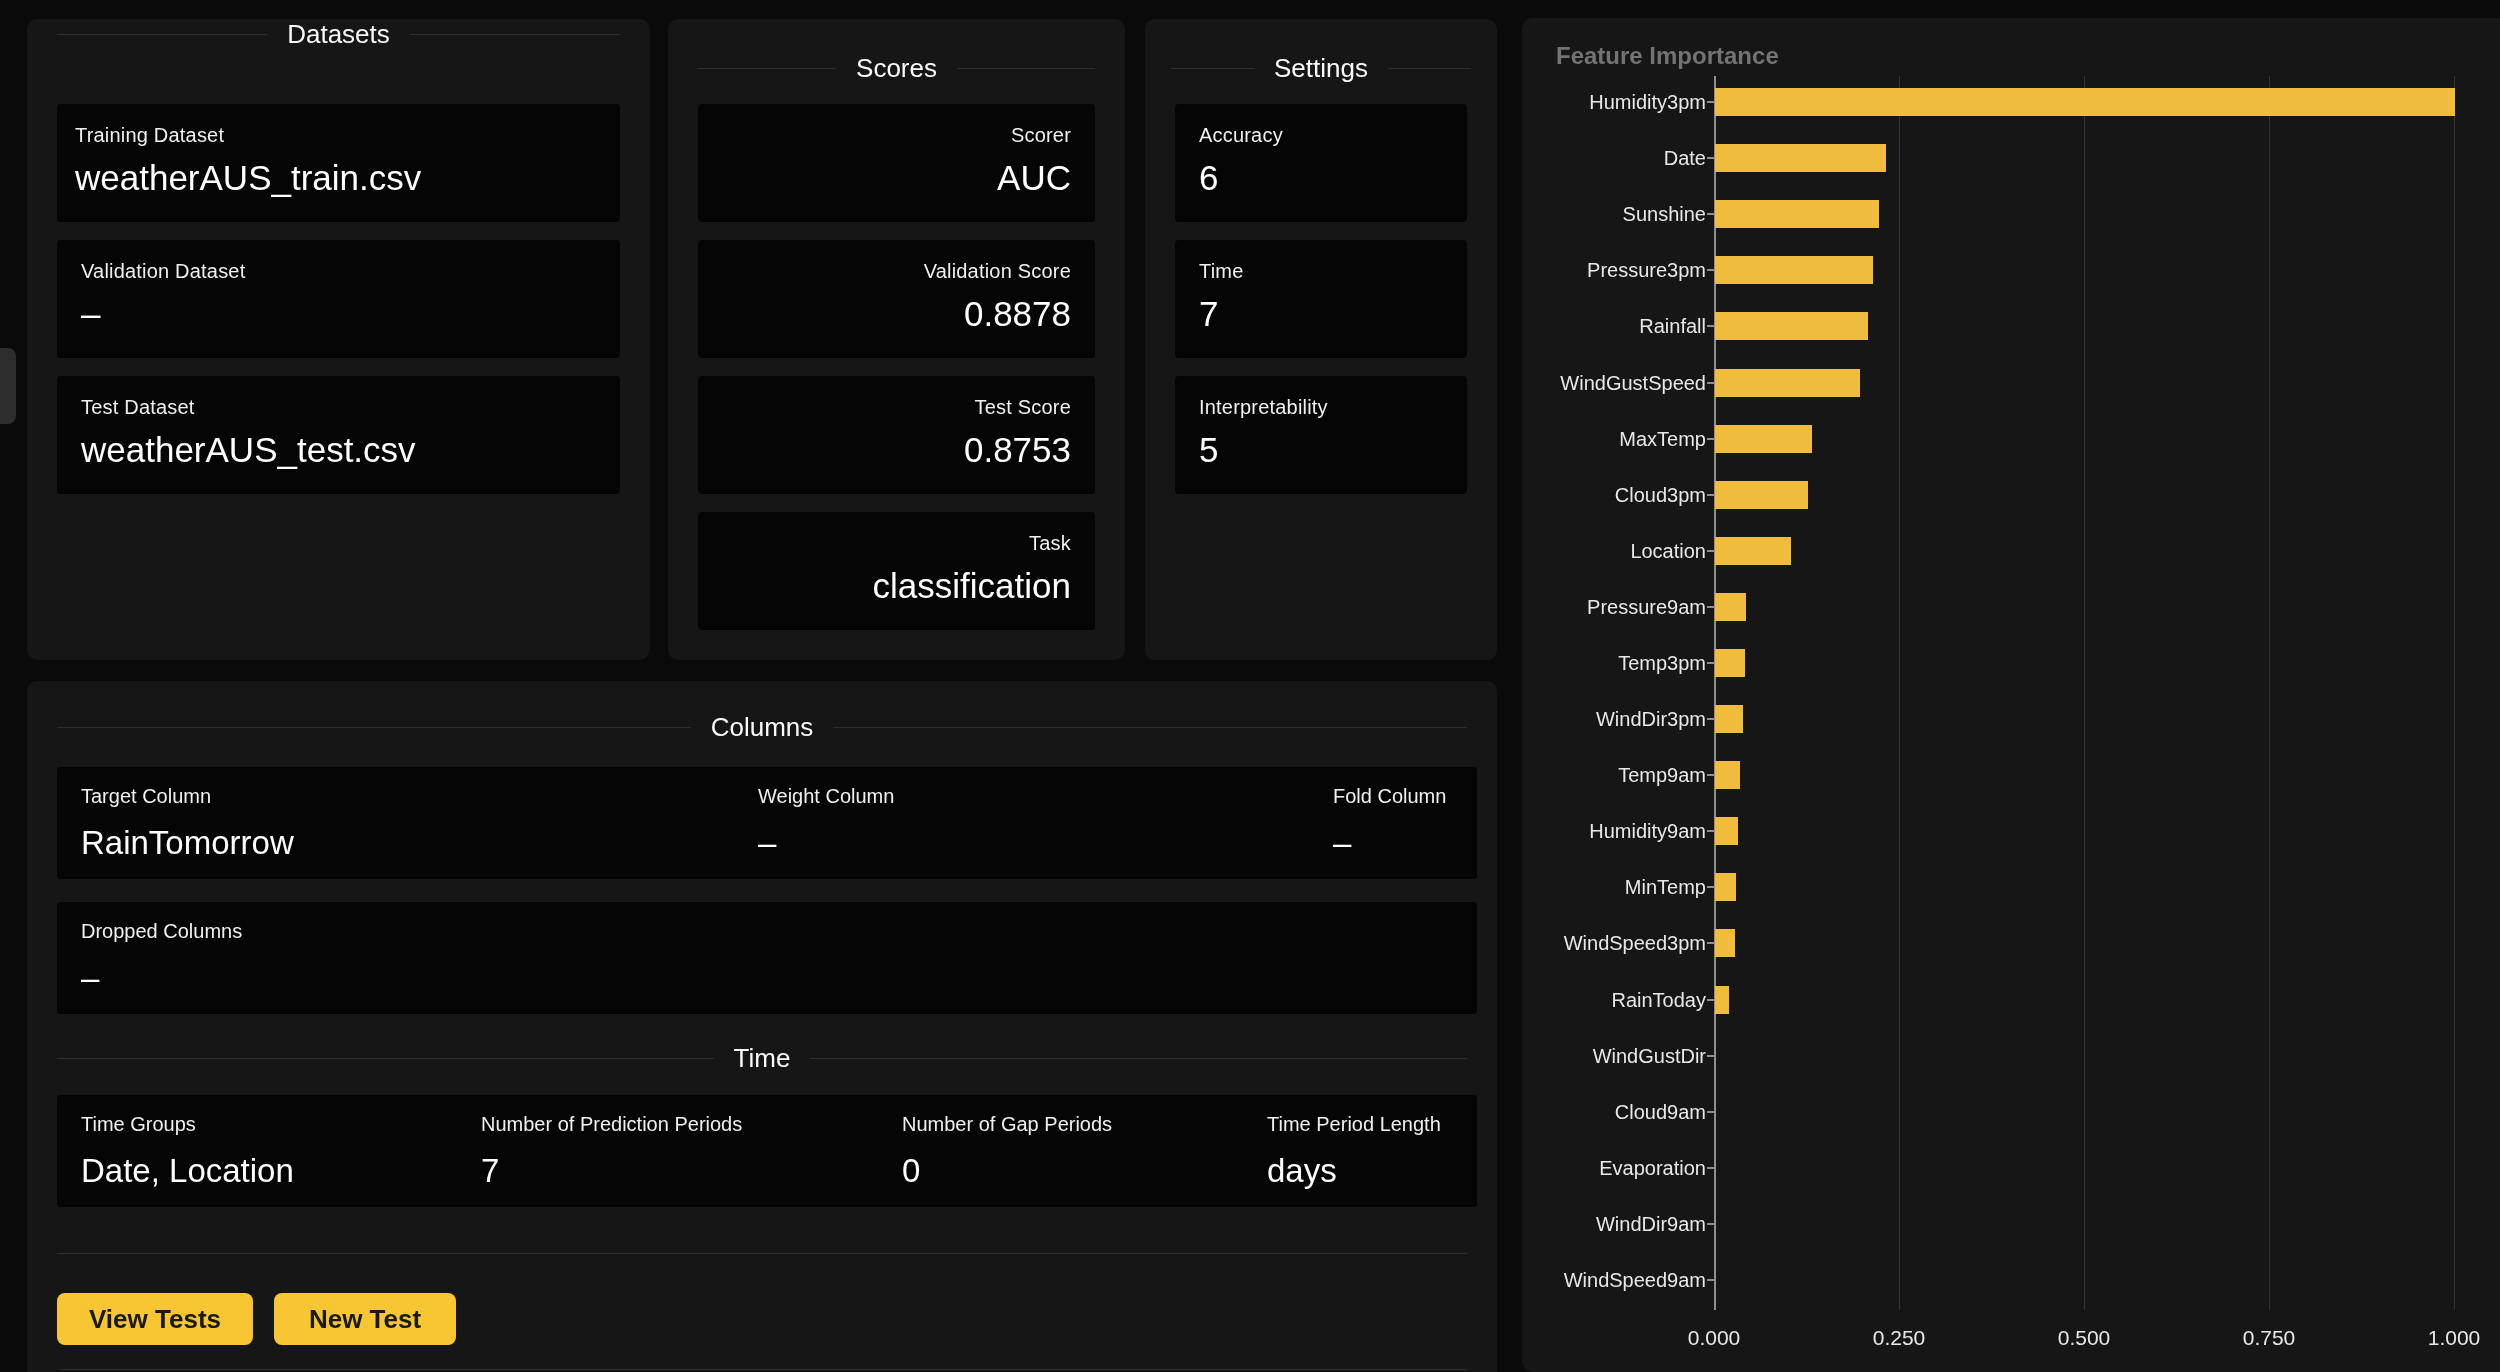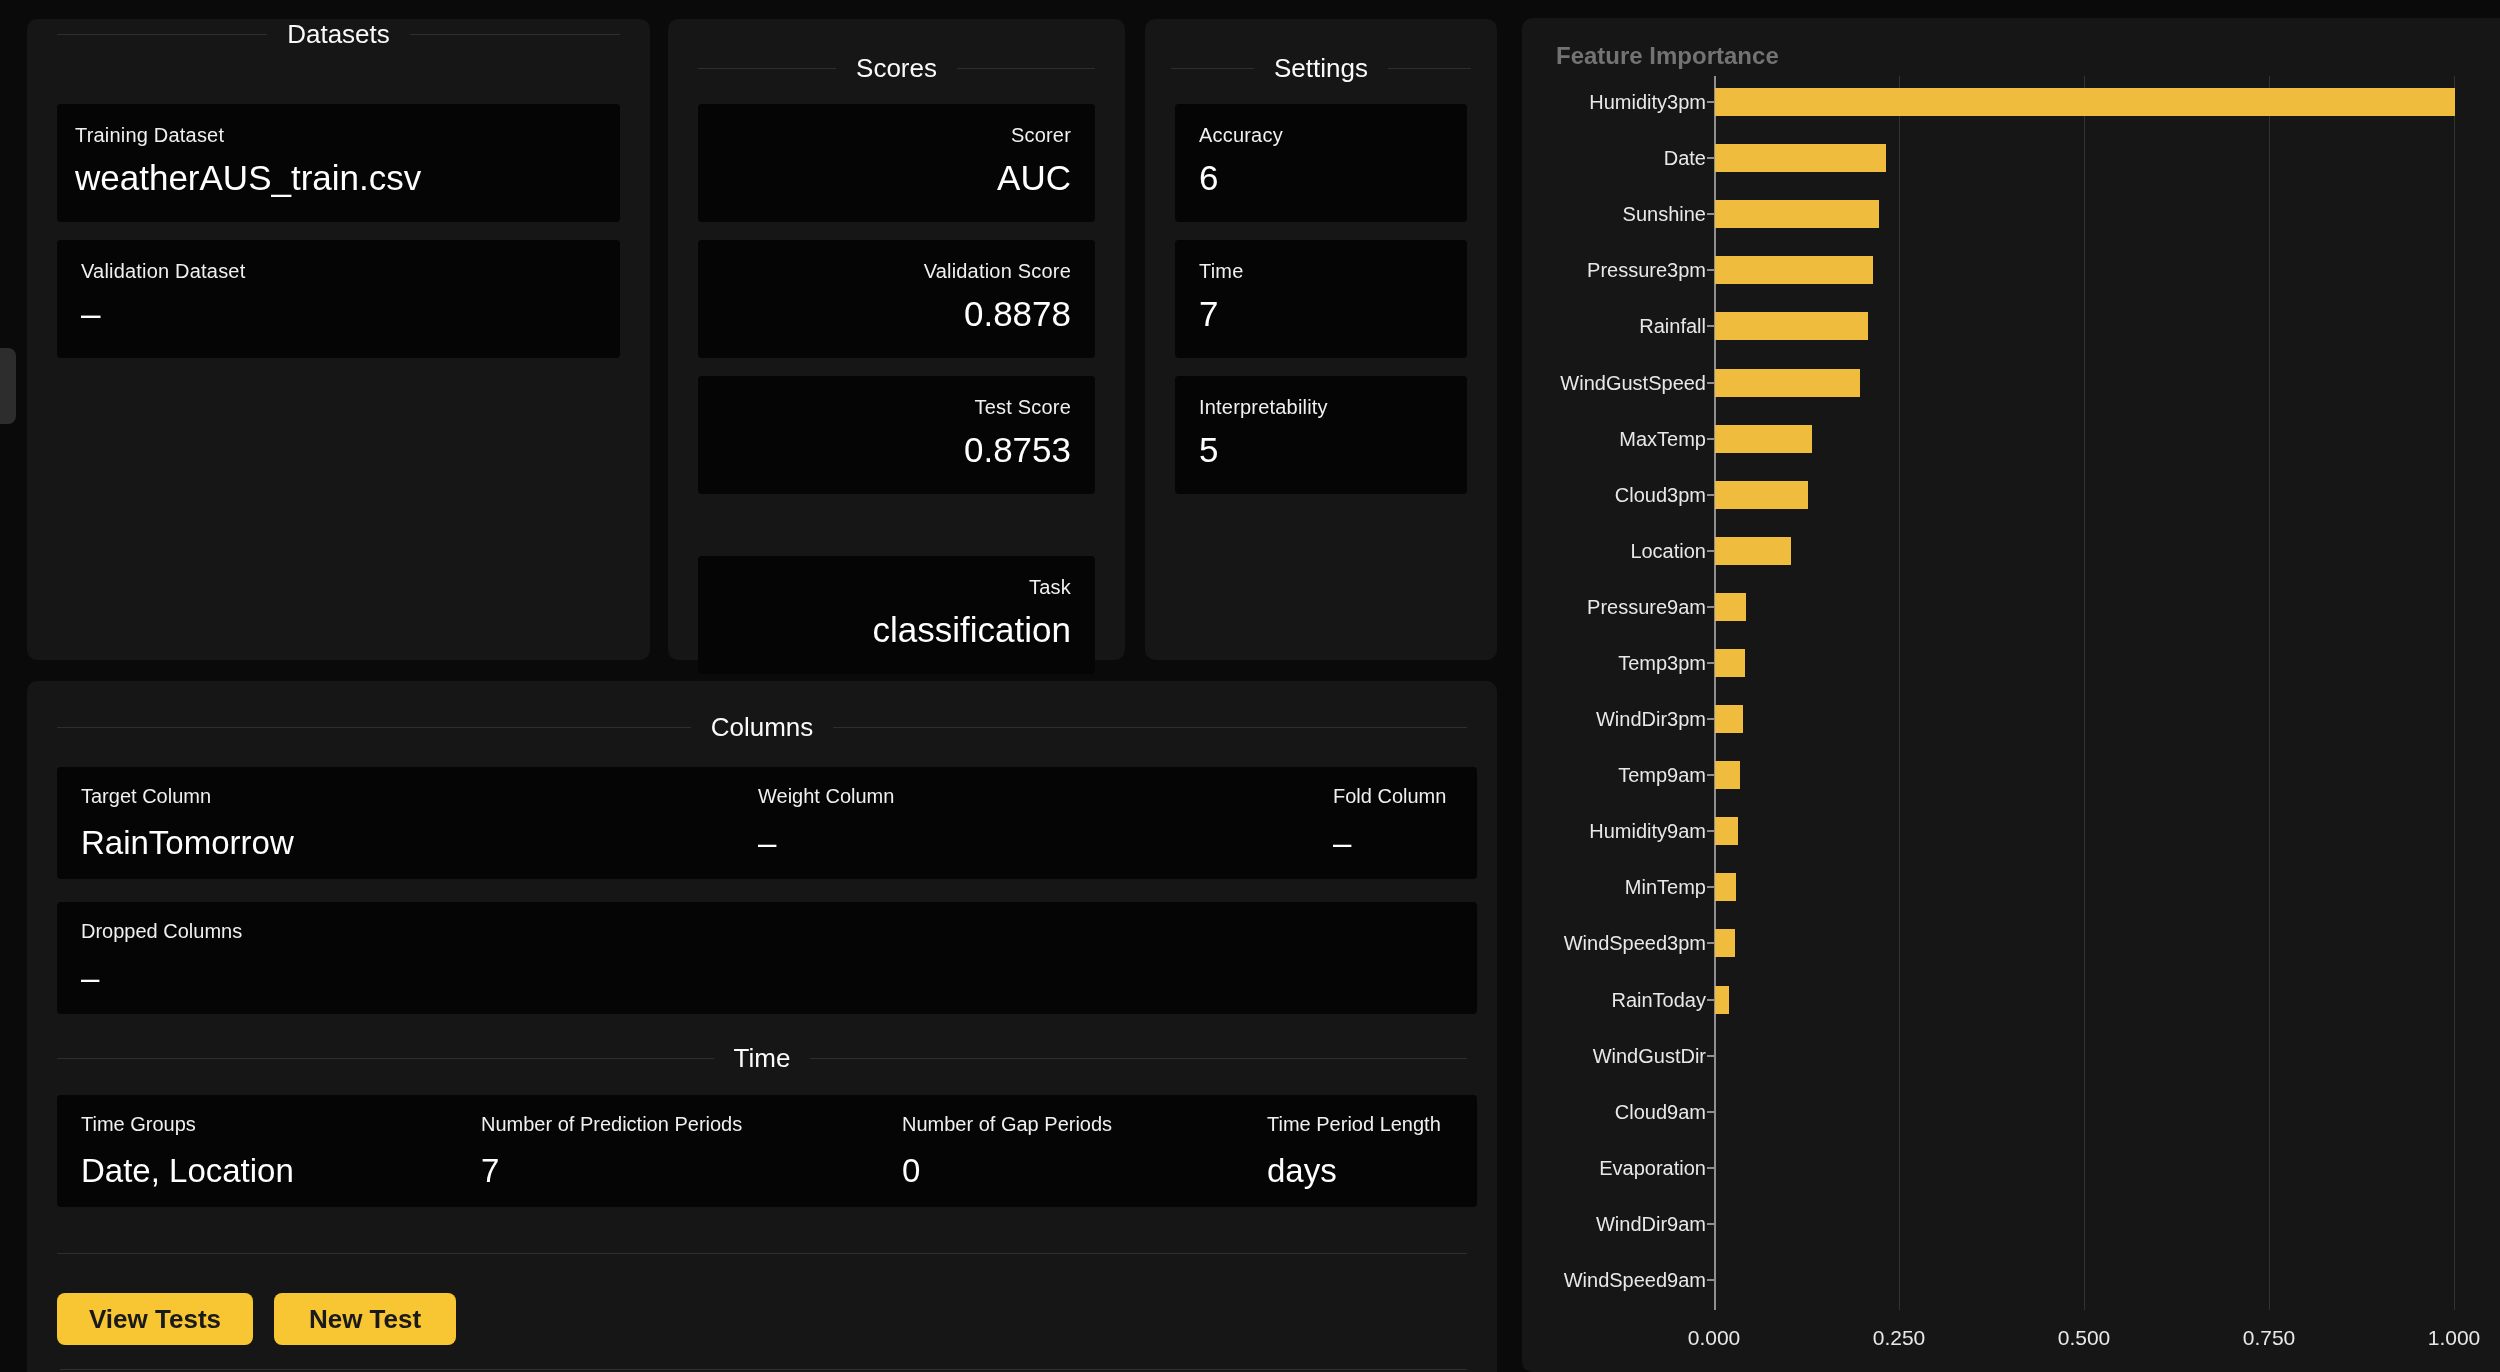--- a/index.html
+++ b/index.html
@@ -100,20 +100,24 @@
   </div>
   <div></div>
 <div class="item" style="top: 85px; padding-left: 18px;">
       <div class="lbl">Training Dataset</div>
       <div class="val">weatherAUS_train.csv</div>
     </div>
     <div class="item" style="top: 221px;">
       <div class="lbl">Validation Dataset</div>
       <div class="val">–</div>
     </div>
+    <div class="item" style="top: 357px;">
+      <div class="lbl">Test Dataset</div>
+      <div class="val">weatherAUS_test.csv</div>
+    </div>
   </div>
 
 <div class="panel" id="card-scores" style="left:668px; top:19px; width:457px; height:641px;text-align:right;">
   <div class="sec-title" style="margin-top:34px; padding:0 30px;">
     <div class="line"></div>
     <div class="txt">Scores</div>
     <div class="line"></div>
   </div>
   <div></div>
 <div class="item" style="top: 85px;">
@@ -121,21 +125,21 @@
       <div class="val">AUC</div>
     </div>
     <div class="item" style="top: 221px;">
       <div class="lbl">Validation Score</div>
       <div class="val">0.8878</div>
     </div>
     <div class="item" style="top: 357px;">
       <div class="lbl">Test Score</div>
       <div class="val">0.8753</div>
     </div>
-    <div class="item" style="top: 493px; margin-top: 44px;">
+    <div class="item" style="top: 493px;">
       <div class="lbl">Task</div>
       <div class="val">classification</div>
     </div>
   </div>
 
 <div class="panel" id="card-settings" style="left:1145px; top:19px; width:352px; height:641px;">
   <div class="sec-title" style="margin-top:34px; padding:0 26px;">
     <div class="line"></div>
     <div class="txt">Settings</div>
     <div class="line"></div>

